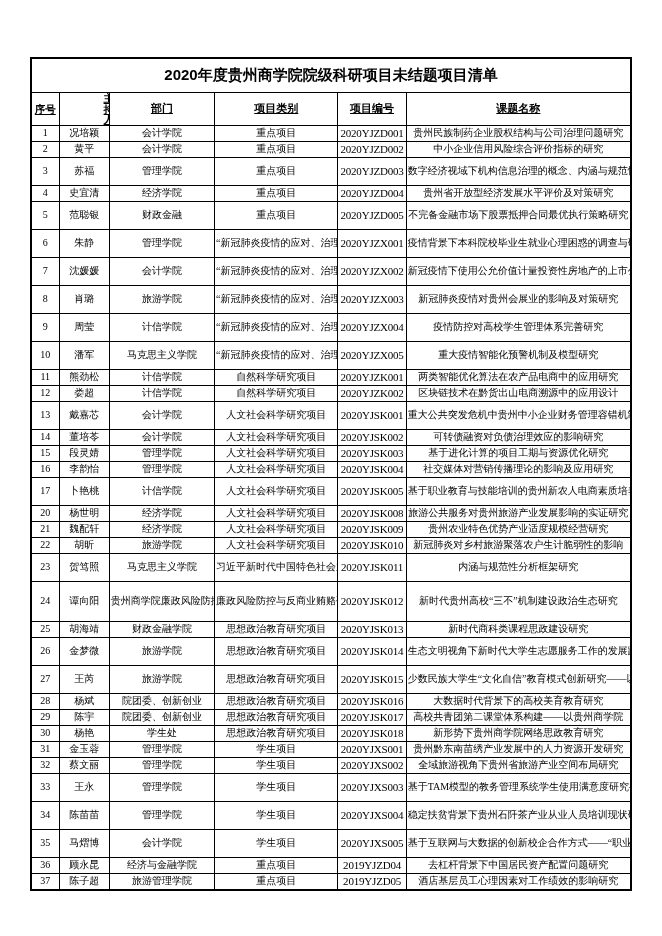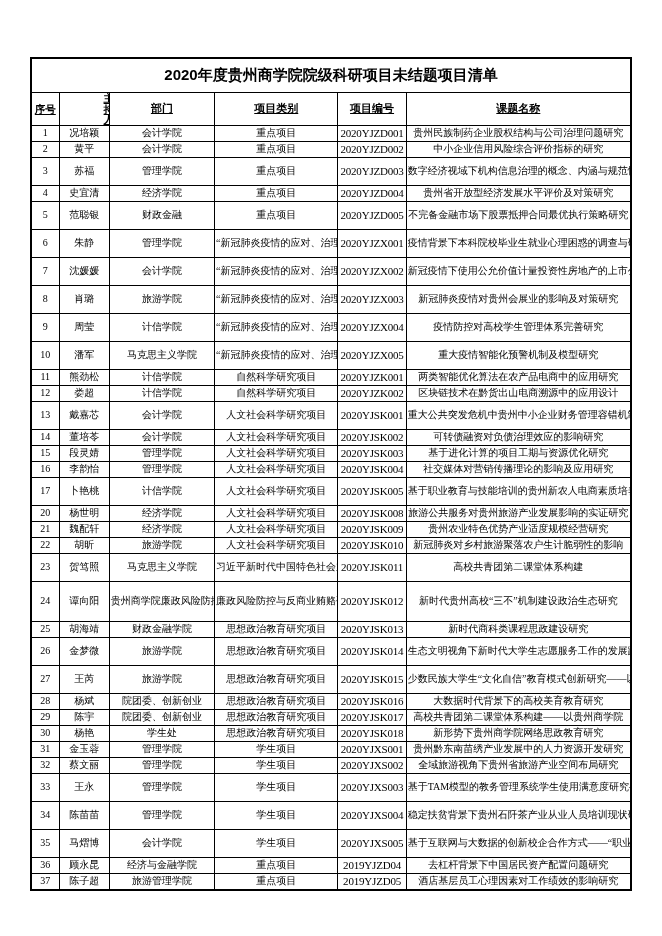--- a/index.html
+++ b/index.html
@@ -284,21 +284,21 @@
           <td class="c3 nowrapclip">人文社会科学研究项目</td>
           <td class="c4 nowrapclip">2020YJSK010</td>
           <td class="c5 nowrapclip">新冠肺炎对乡村旅游聚落农户生计脆弱性的影响</td>
         </tr>
         <tr class="h2 thick-top">
           <td class="c0 nowrapclip">23</td>
           <td class="c1 nowrapclip">贺笃照</td>
           <td class="c2 nowrapclip">马克思主义学院</td>
           <td class="c3 two">习近平新时代中国特色社会主义思想研究</td>
           <td class="c4 nowrapclip">2020YJSK011</td>
-          <td class="c5 nowrapclip">高校共青团第二课堂体系构建</td>
+          <td class="c5 nowrapclip">内涵与规范性分析框架研究</td>
         </tr>
         <tr class="h3">
           <td class="c0 nowrapclip">24</td>
           <td class="c1 nowrapclip">谭向阳</td>
           <td class="c2 two">贵州商学院廉政风险防控与反商业贿赂研究中心</td>
           <td class="c3 two">廉政风险防控与反商业贿赂研究项目</td>
           <td class="c4 nowrapclip">2020YJSK012</td>
           <td class="c5 nowrapclip">新时代贵州高校“三不”机制建设政治生态研究</td>
         </tr>
         <tr class="h1">

